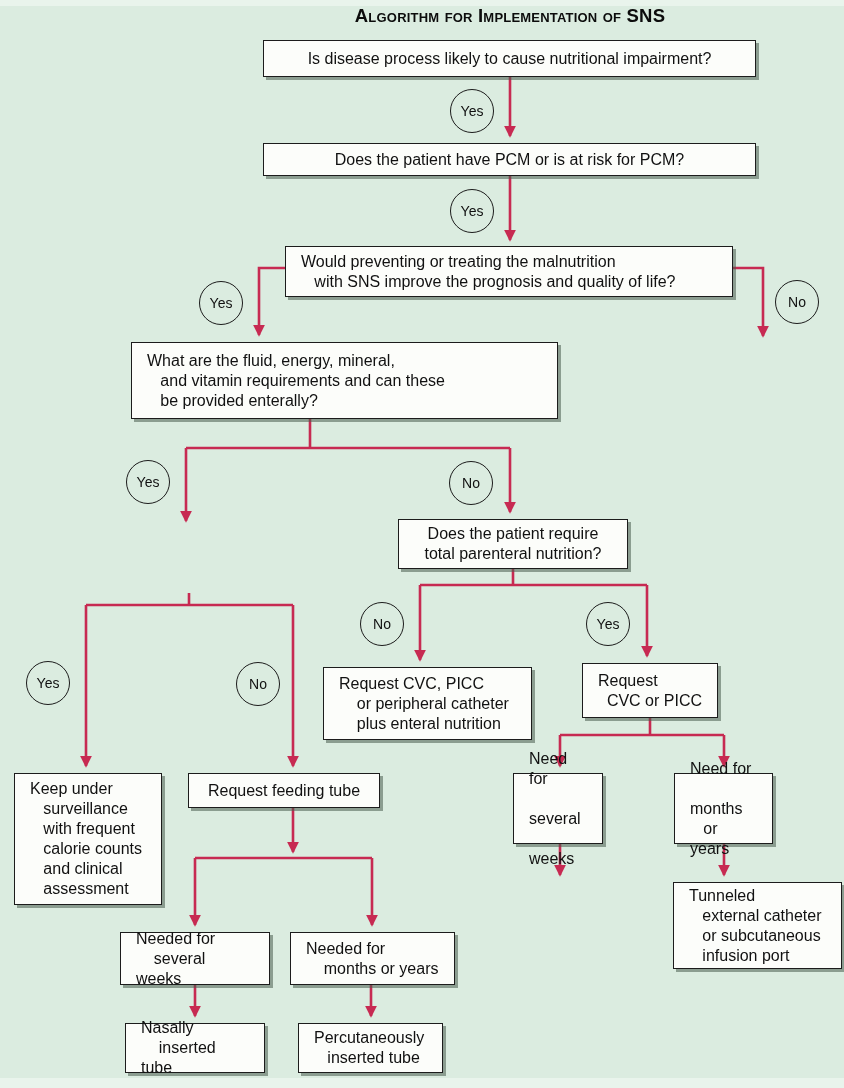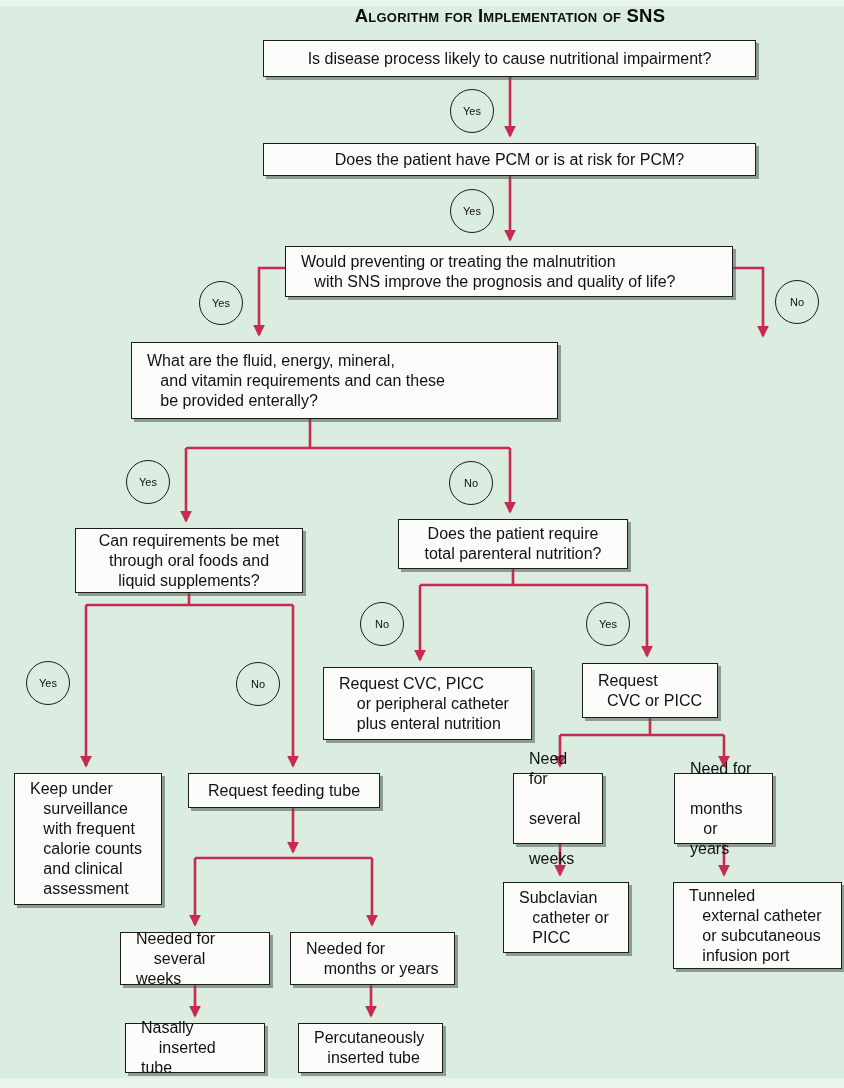--- a/index.html
+++ b/index.html
@@ -33,21 +33,21 @@
   .node .txt{white-space:pre-wrap;}
   .node.center{justify-content:center;}
   .node.center .txt{text-align:center;}
   .decision{
     position:absolute;width:44px;height:44px;
     border-radius:50%;
     border:1.6px solid #1c1c1c;
     background:#dbece0;
     box-sizing:border-box;
     display:flex;align-items:center;justify-content:center;
-    font-size:11px;
+    font-size:14px;
   }
   svg.connectors{position:absolute;left:0;top:0;pointer-events:none;}
 </style>
 </head>
 <body>
 
 <div class="stage">
 
   <div class="edge-strip" style="top:0;height:6px"></div>
   <div class="edge-strip" style="top:1078px;height:10px"></div>
@@ -116,25 +116,20 @@
    with SNS improve the prognosis and quality of life?</span>
     </div>
 
   <div class="node" style="left:131px;top:342px;width:427px;height:77px">
     <span class="txt">What are the fluid, energy, mineral,
    and vitamin requirements and can these
    be provided enterally?</span>
     </div>
 
 
-  <div class="node center" style="left:75px;top:528px;width:228px;height:65px">
-    <span class="txt">Can requirements be met
-through oral foods and
-liquid supplements?</span>
-    </div>
 
   <div class="node" style="left:14px;top:773px;width:148px;height:132px">
     <span class="txt">Keep under
    surveillance
    with frequent
    calorie counts
    and clinical
    assessment</span>
     </div>
 
@@ -183,25 +178,20 @@
     several
    weeks</span>
     </div>
 
   <div class="node" style="left:674px;top:773px;width:99px;height:71px">
     <span class="txt">Need for
     months
    or years</span>
     </div>
 
-  <div class="node" style="left:503px;top:882px;width:126px;height:71px">
-    <span class="txt">Subclavian
-   catheter or
-   PICC</span>
-    </div>
 
   <div class="node" style="left:673px;top:882px;width:169px;height:87px">
     <span class="txt">Tunneled
    external catheter
    or subcutaneous
    infusion port</span>
     </div>
 
   <div class="decision" style="left:450px;top:89px">Yes</div>
   <div class="decision" style="left:450px;top:189px">Yes</div>

